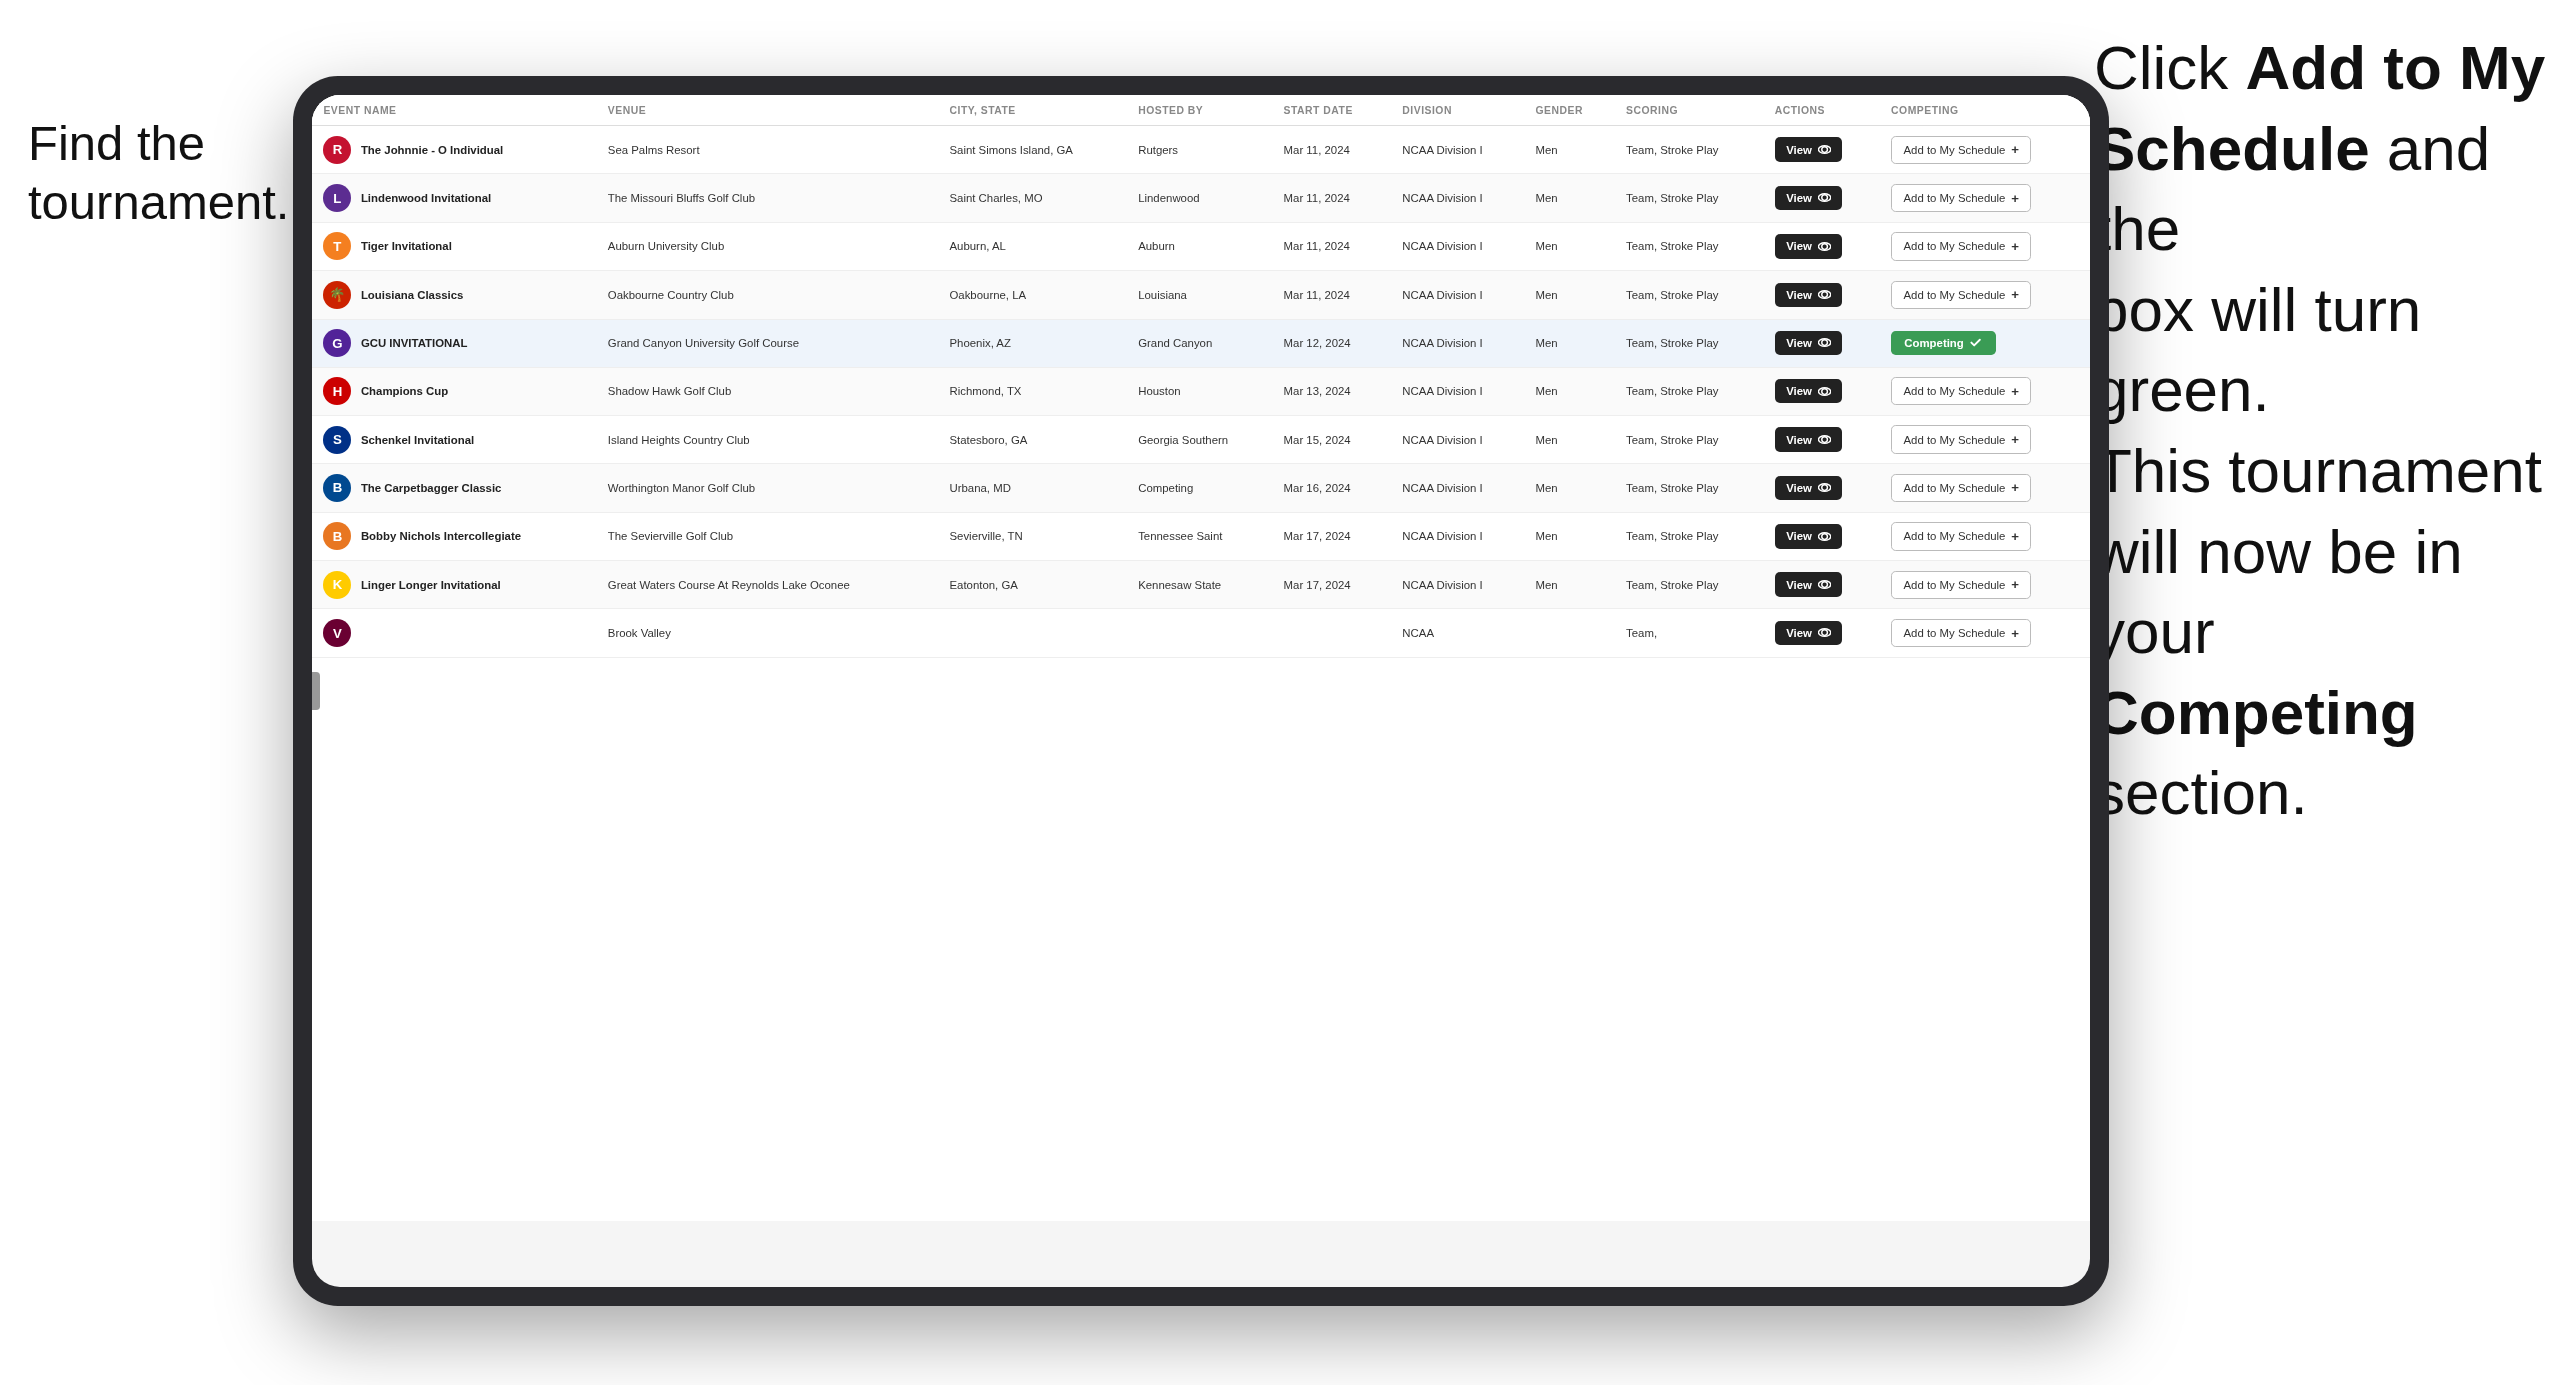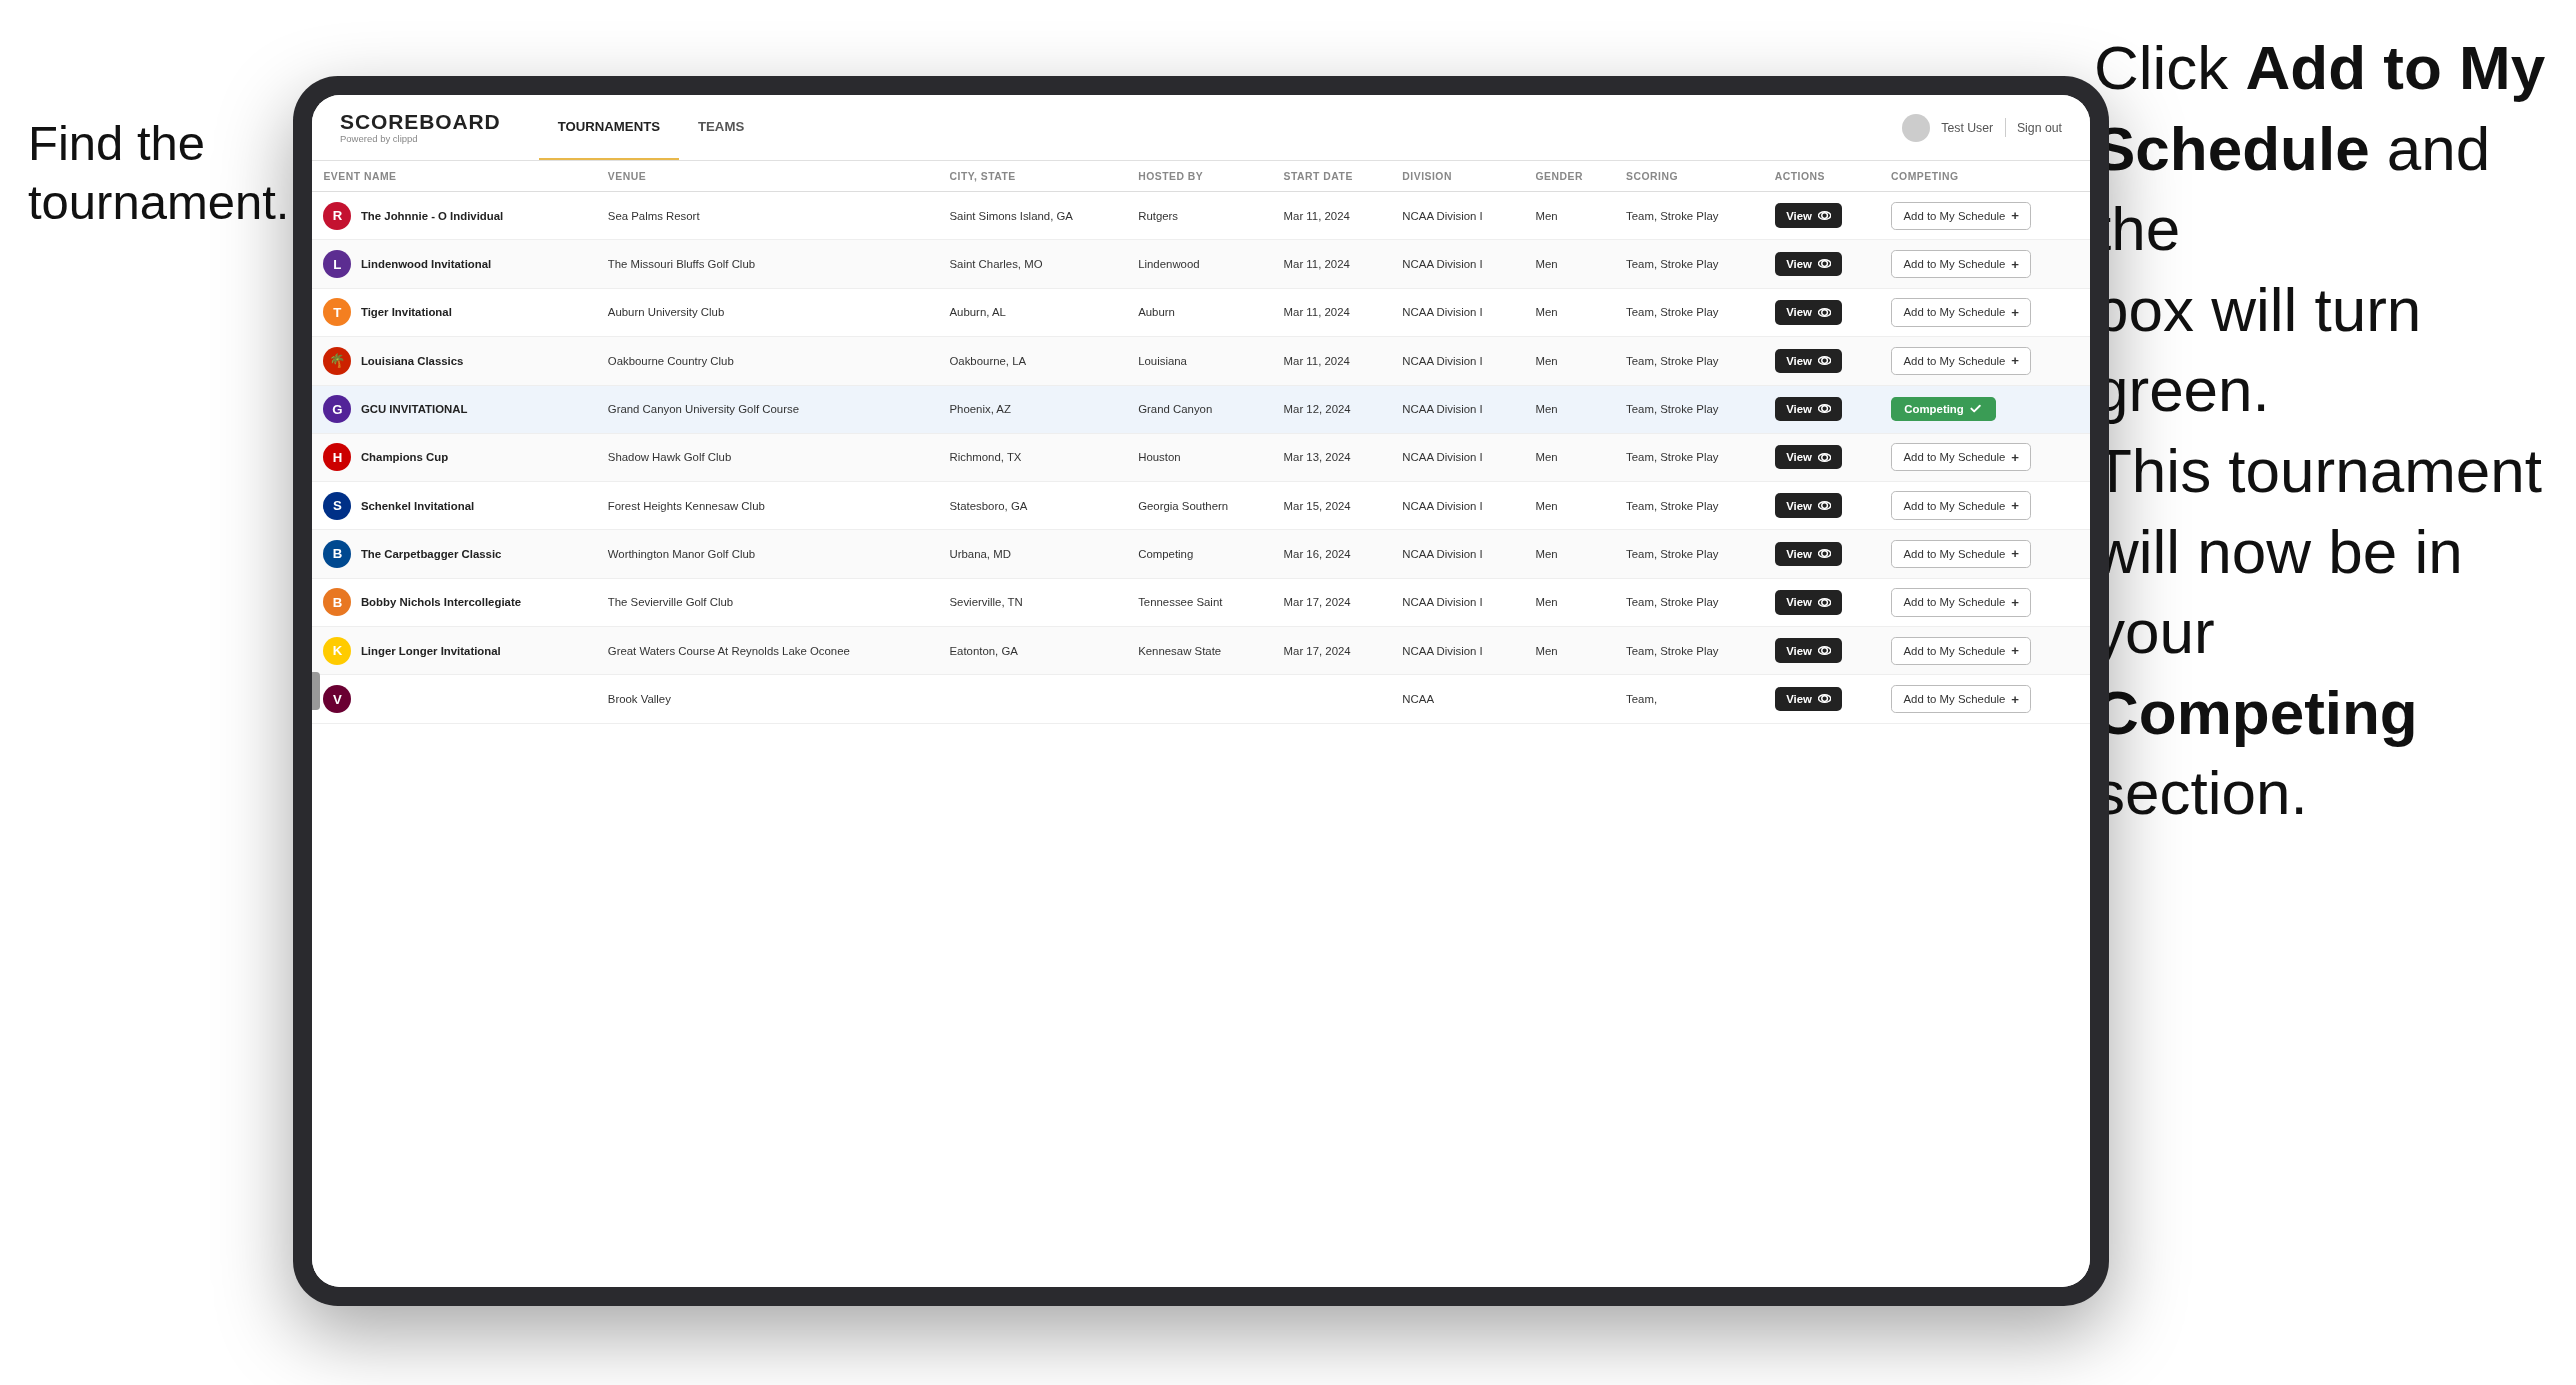--- a/index.html
+++ b/index.html
@@ -307,40 +307,20 @@
 <svg class="arrow-right" viewBox="0 0 280 180" xmlns="http://www.w3.org/2000/svg">
   <path d="M 260 20 C 200 30, 80 100, 20 155" stroke="#e0407a" stroke-width="6" fill="none" stroke-linecap="round"></path>
   <polygon points="10,140 15,168 38,150" fill="#e0407a"></polygon>
 </svg>
 
 <div class="tablet-frame">
   <div class="tablet-screen">
 
     <div class="side-indicator"></div>
 
-    <div class="app-header">
-      <div class="logo-area">
-        <span class="logo-main">SCOREBOARD</span>
-        <span class="logo-sub">Powered by clippd</span>
-      </div>
-      <div class="nav-tabs">
-        <div class="nav-tab active">
-          <span>TOURNAMENTS</span>
-        </div>
-        <div class="nav-tab">
-          <span>TEAMS</span>
-        </div>
-      </div>
-      <div class="header-right">
-        <div class="user-avatar"></div>
-        <span>Test User</span>
-        <div class="divider-v"></div>
-        <span style="cursor:pointer;color:#555;">Sign out</span>
-      </div>
-    </div>
 
     <div class="table-container">
       <table>
         <thead>
           <tr>
             <th>EVENT NAME</th>
             <th class="col-venue">VENUE</th>
             <th class="col-city">CITY, STATE</th>
             <th class="col-hosted">HOSTED BY</th>
             <th class="col-date">START DATE</th>
@@ -534,21 +514,21 @@
       </button>
     </td>
             </tr>
             <tr>
               <td>
     <div class="event-name-cell">
       <div class="team-logo" style="background:#003087;color:#fff;">S</div>
       <span class="event-name-text">Schenkel Invitational</span>
     </div>
   </td>
-              <td>Forest Heights Kennesaw Club</td>
+              <td>Island Heights Country Club</td>
               <td>Statesboro, GA</td>
               <td>Georgia Southern</td>
               <td>Mar 15, 2024</td>
               <td>NCAA Division I</td>
               <td>Men</td>
               <td>Team, Stroke Play</td>
               <td>
     <button class="view-btn">
       View
       <svg width="13.2" height="13.2" viewBox="0 0 14 14" fill="none" xmlns="http://www.w3.org/2000/svg">

